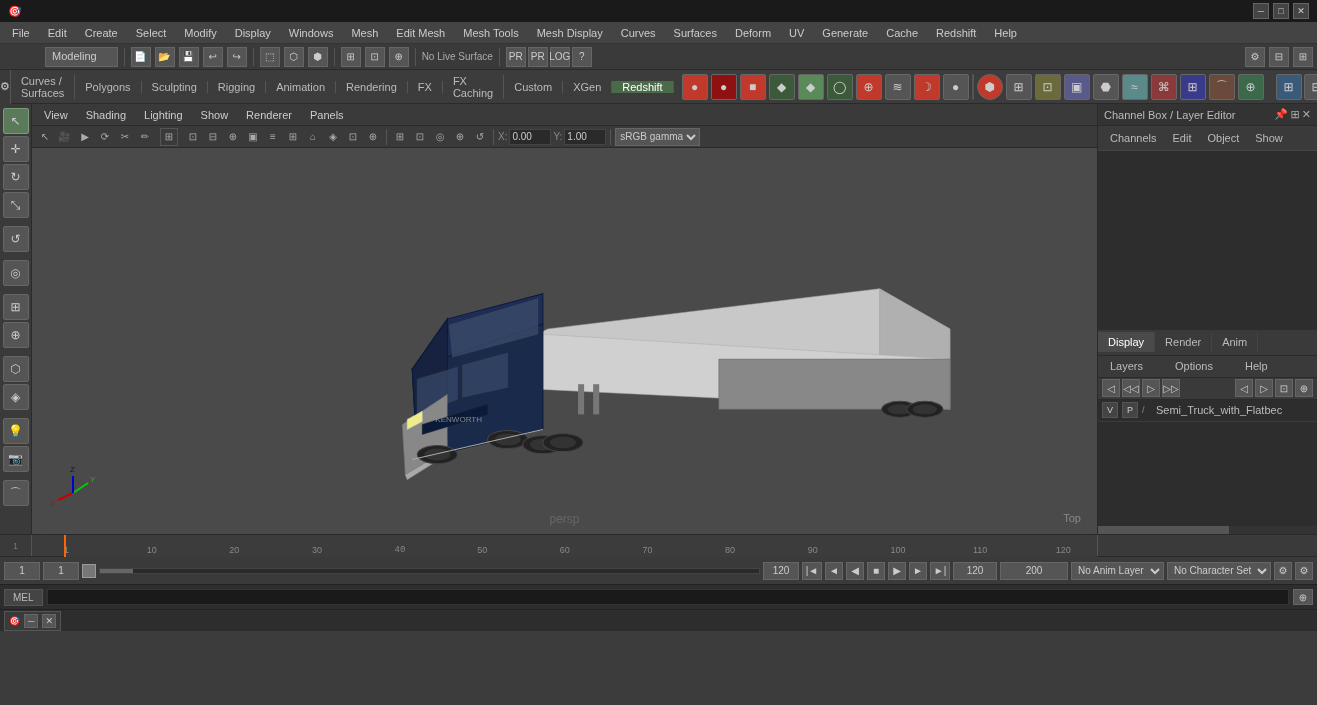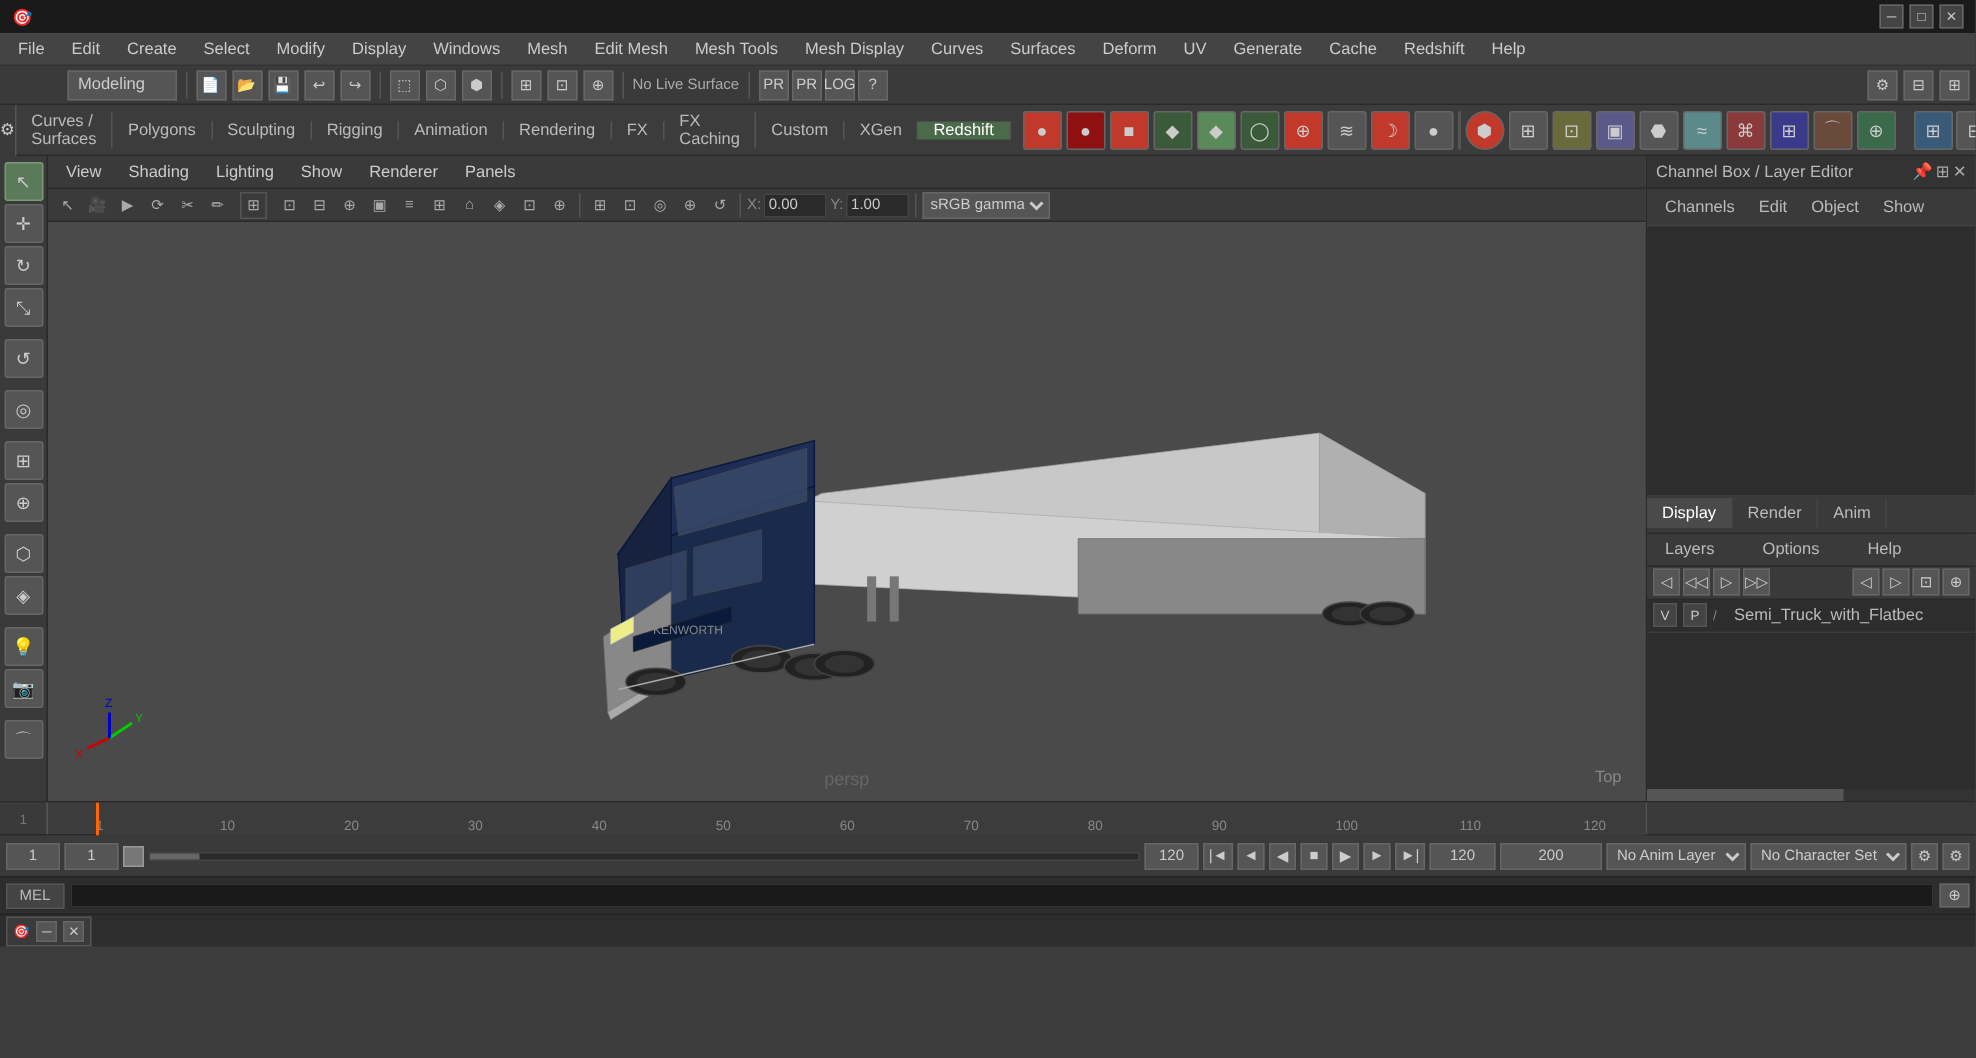--- a/index.html
+++ b/index.html
@@ -784,21 +784,21 @@
   <div style="width:32px;background:#3a3a3a;border-right:1px solid #555;display:flex;align-items:center;justify-content:center;">
     <span style="font-size:9px;color:#777;">1</span>
   </div>
   <div id="timeline-ruler" style="flex:1;position:relative;background:#3c3c3c;">
 
     <div style="position:absolute;top:0;left:0;width:100%;height:100%;display:flex;align-items:flex-end;padding-bottom:2px;">
       <span style="position:absolute;left:0%;font-size:9px;color:#888;">1</span>
       <span style="position:absolute;left:8%;font-size:9px;color:#888;">10</span>
       <span style="position:absolute;left:16%;font-size:9px;color:#888;">20</span>
       <span style="position:absolute;left:24%;font-size:9px;color:#888;">30</span>
-      <span style="position:absolute;left:32%;font-size:9px;color:#888;">40</span>
+      <span style="position:absolute;left:32%;font-size:9px;color:#888;font-family:Liberation Mono, monospace;">40</span>
       <span style="position:absolute;left:40%;font-size:9px;color:#888;">50</span>
       <span style="position:absolute;left:48%;font-size:9px;color:#888;">60</span>
       <span style="position:absolute;left:56%;font-size:9px;color:#888;">70</span>
       <span style="position:absolute;left:64%;font-size:9px;color:#888;">80</span>
       <span style="position:absolute;left:72%;font-size:9px;color:#888;margin-top:15px;">90</span>
       <span style="position:absolute;left:80%;font-size:9px;color:#888;">100</span>
       <span style="position:absolute;left:88%;font-size:9px;color:#888;">110</span>
       <span style="position:absolute;left:96%;font-size:9px;color:#888;">120</span>
     </div>
 

